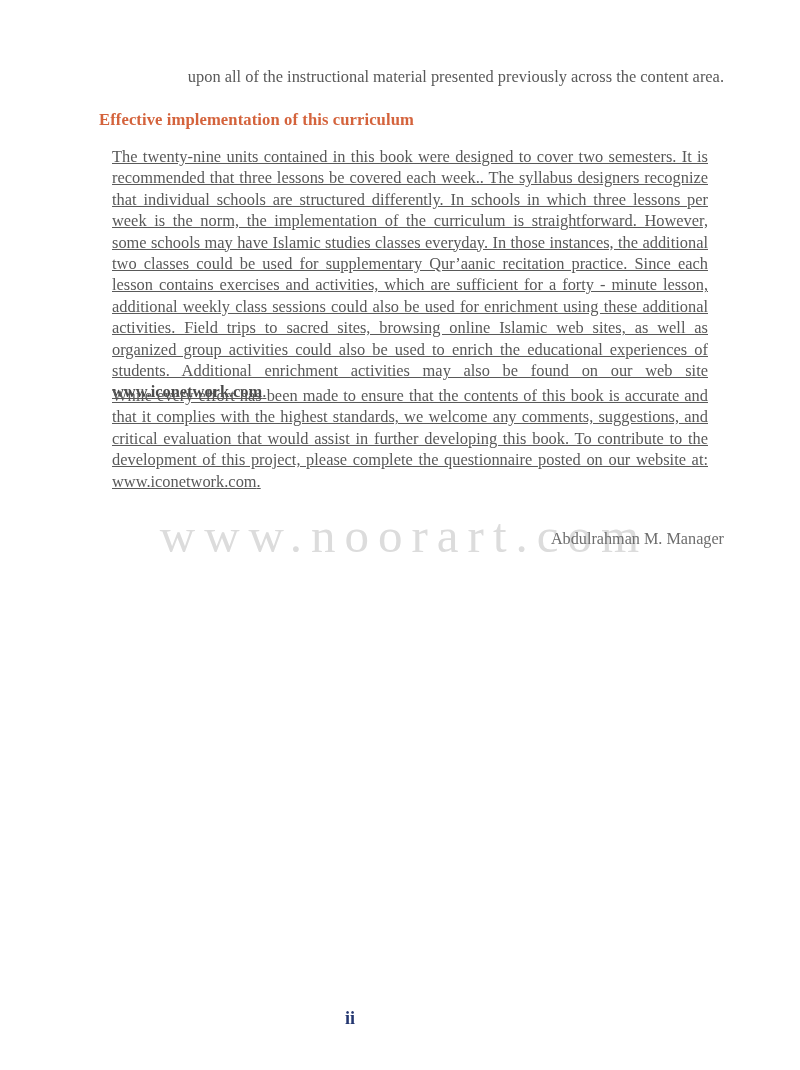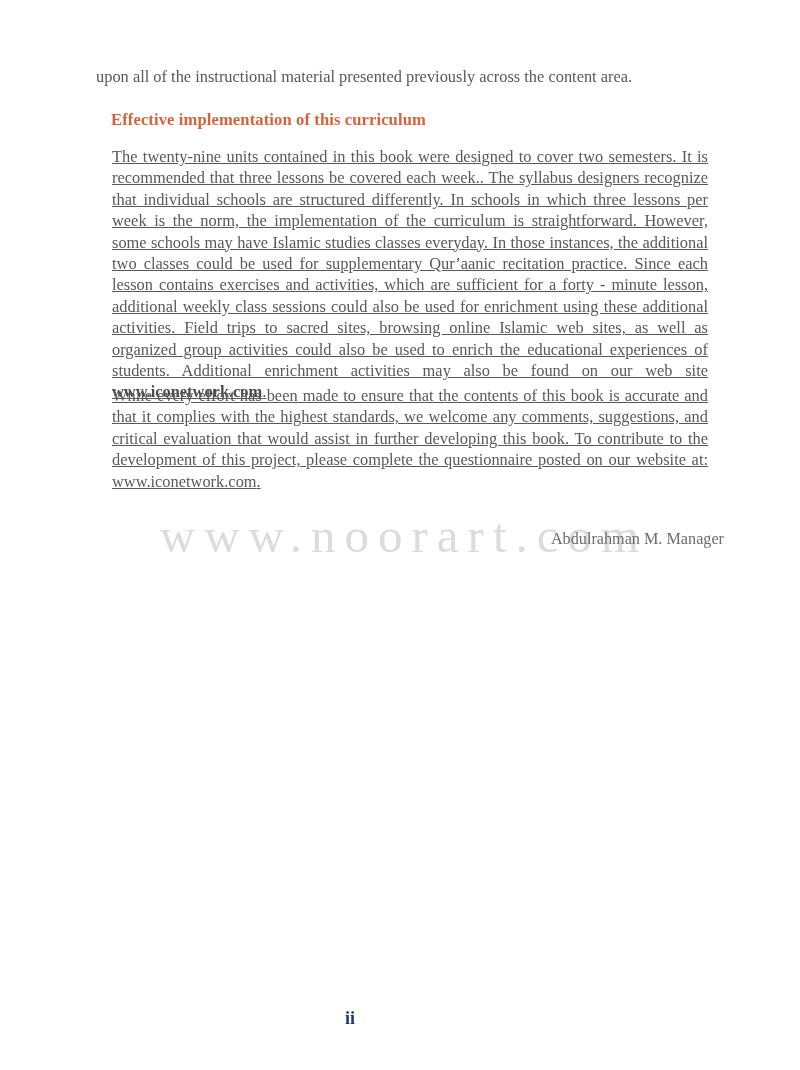--- a/index.html
+++ b/index.html
@@ -52,37 +52,37 @@
     text-justify: inter-word;
     margin: 0;
     font-family: "Liberation Serif", "DejaVu Serif", serif;
   }
 
   .lead-line {
     position: absolute;
     left: 0;
     top: 66px;
     width: 628px;
-    text-align: left;
+    text-align: right;
   }
 
   .section {
     position: absolute;
     left: 0;
     width: 628px;
   }
   .section-implementation { top: 110px; }
   .section-review { top: 369px; }
 
   .heading {
     font-family: "Liberation Serif", "DejaVu Serif", serif;
     font-size: 16.6px;
     font-weight: bold;
     color: #d4633c;
-    margin: 0 0 12px 15px;
+    margin: 0 0 12px 3px;
     letter-spacing: 0.1px;
   }
 
   .para { margin: 16px; text-decoration: underline; }
 
   .bold-url { font-weight: bold; color: #4a4a4a; }
 
   
   .signature {
     position: absolute;

